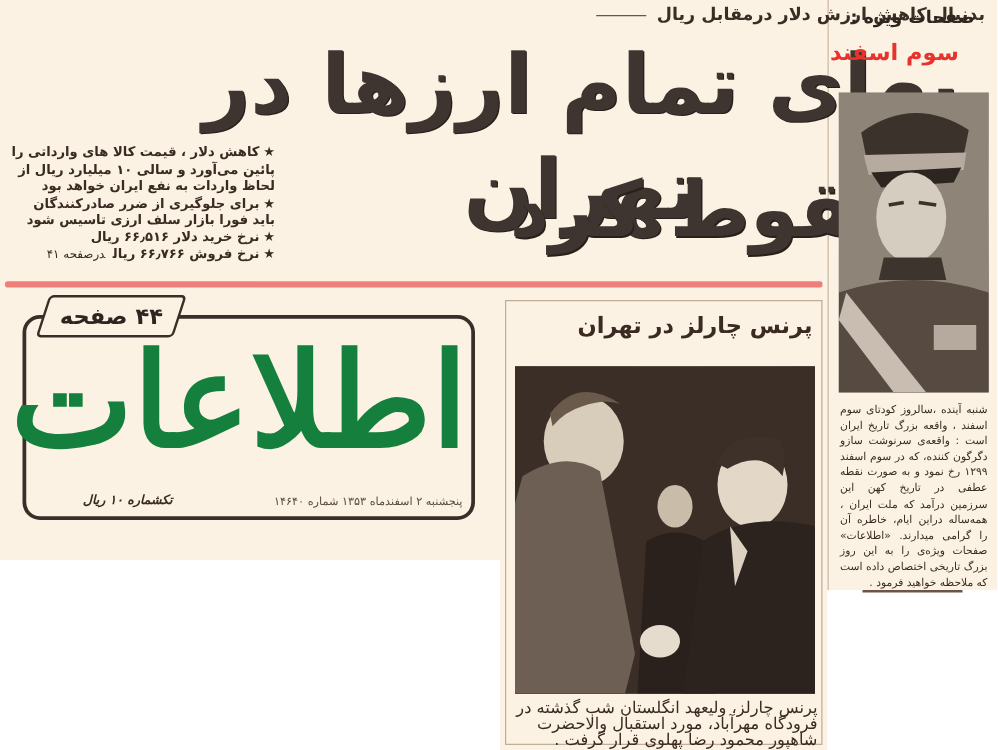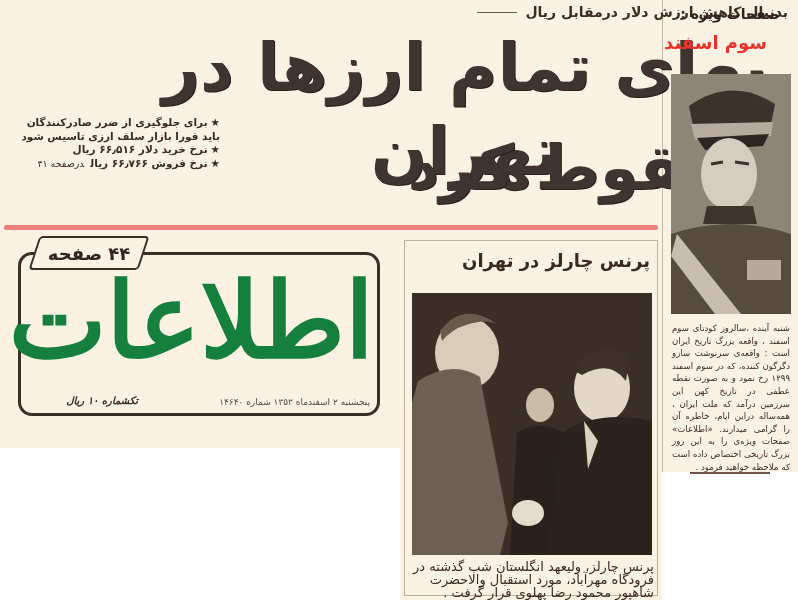--- a/index.html
+++ b/index.html
@@ -80,20 +80,23 @@
 
 <div class="kicker rtl">
   <span class="kicker-text">بدنبال کاهش ارزش دلار درمقابل ریال</span>
   <span class="kicker-line"></span>
 </div>
 <div class="headline-1 rtl">بهای تمام ارزها در تهران</div>
 <div class="headline-2 rtl">سقوط کرد</div>
 
 <div class="bullets rtl">
   <span class="bullet-item">
+    <span class="bullet-star">★</span><span>کاهش دلار ، قیمت کالا های وارداتی را پائین می‌آورد و سالی ۱۰ میلیارد ریال از لحاظ واردات به نفع ایران خواهد بود</span>
+  </span>
+  <span class="bullet-item">
     <span class="bullet-star">★</span><span>برای جلوگیری از ضرر صادرکنندگان باید فورا بازار سلف ارزی تاسیس شود</span>
   </span>
   <span class="bullet-item">
     <span class="bullet-star">★</span><span>نرخ خرید دلار ۶۶٫۵۱۶ ریال</span>
   </span>
   <span class="bullet-item">
     <span class="bullet-star">★</span><span>نرخ فروش ۶۶٫۷۶۶ ریال</span><span class="bullet-ref">درصفحه ۴۱</span>
   </span>
 </div>
 

